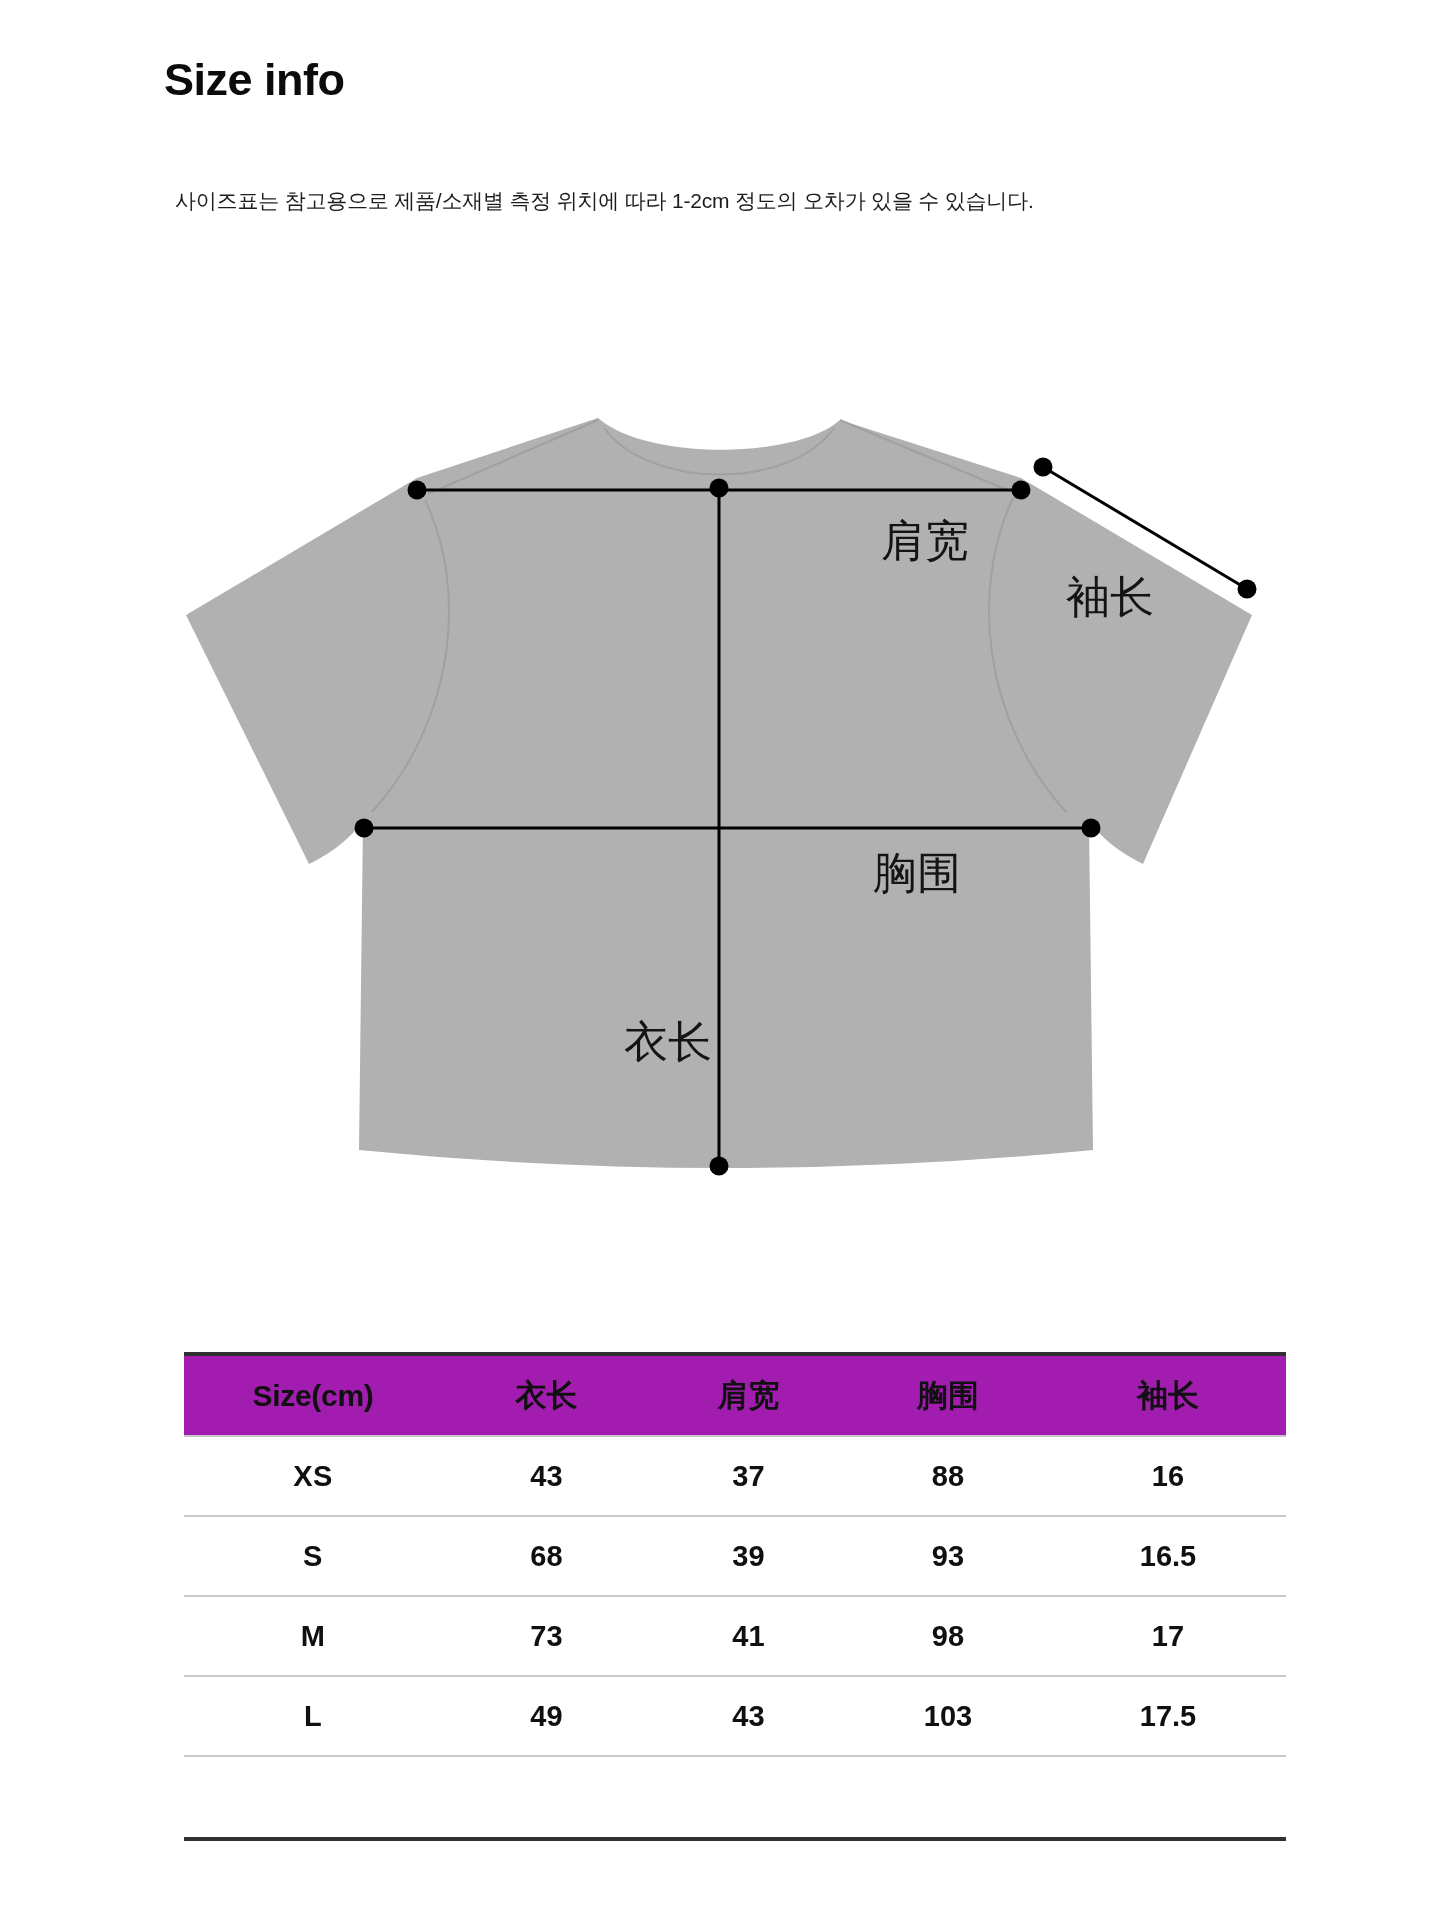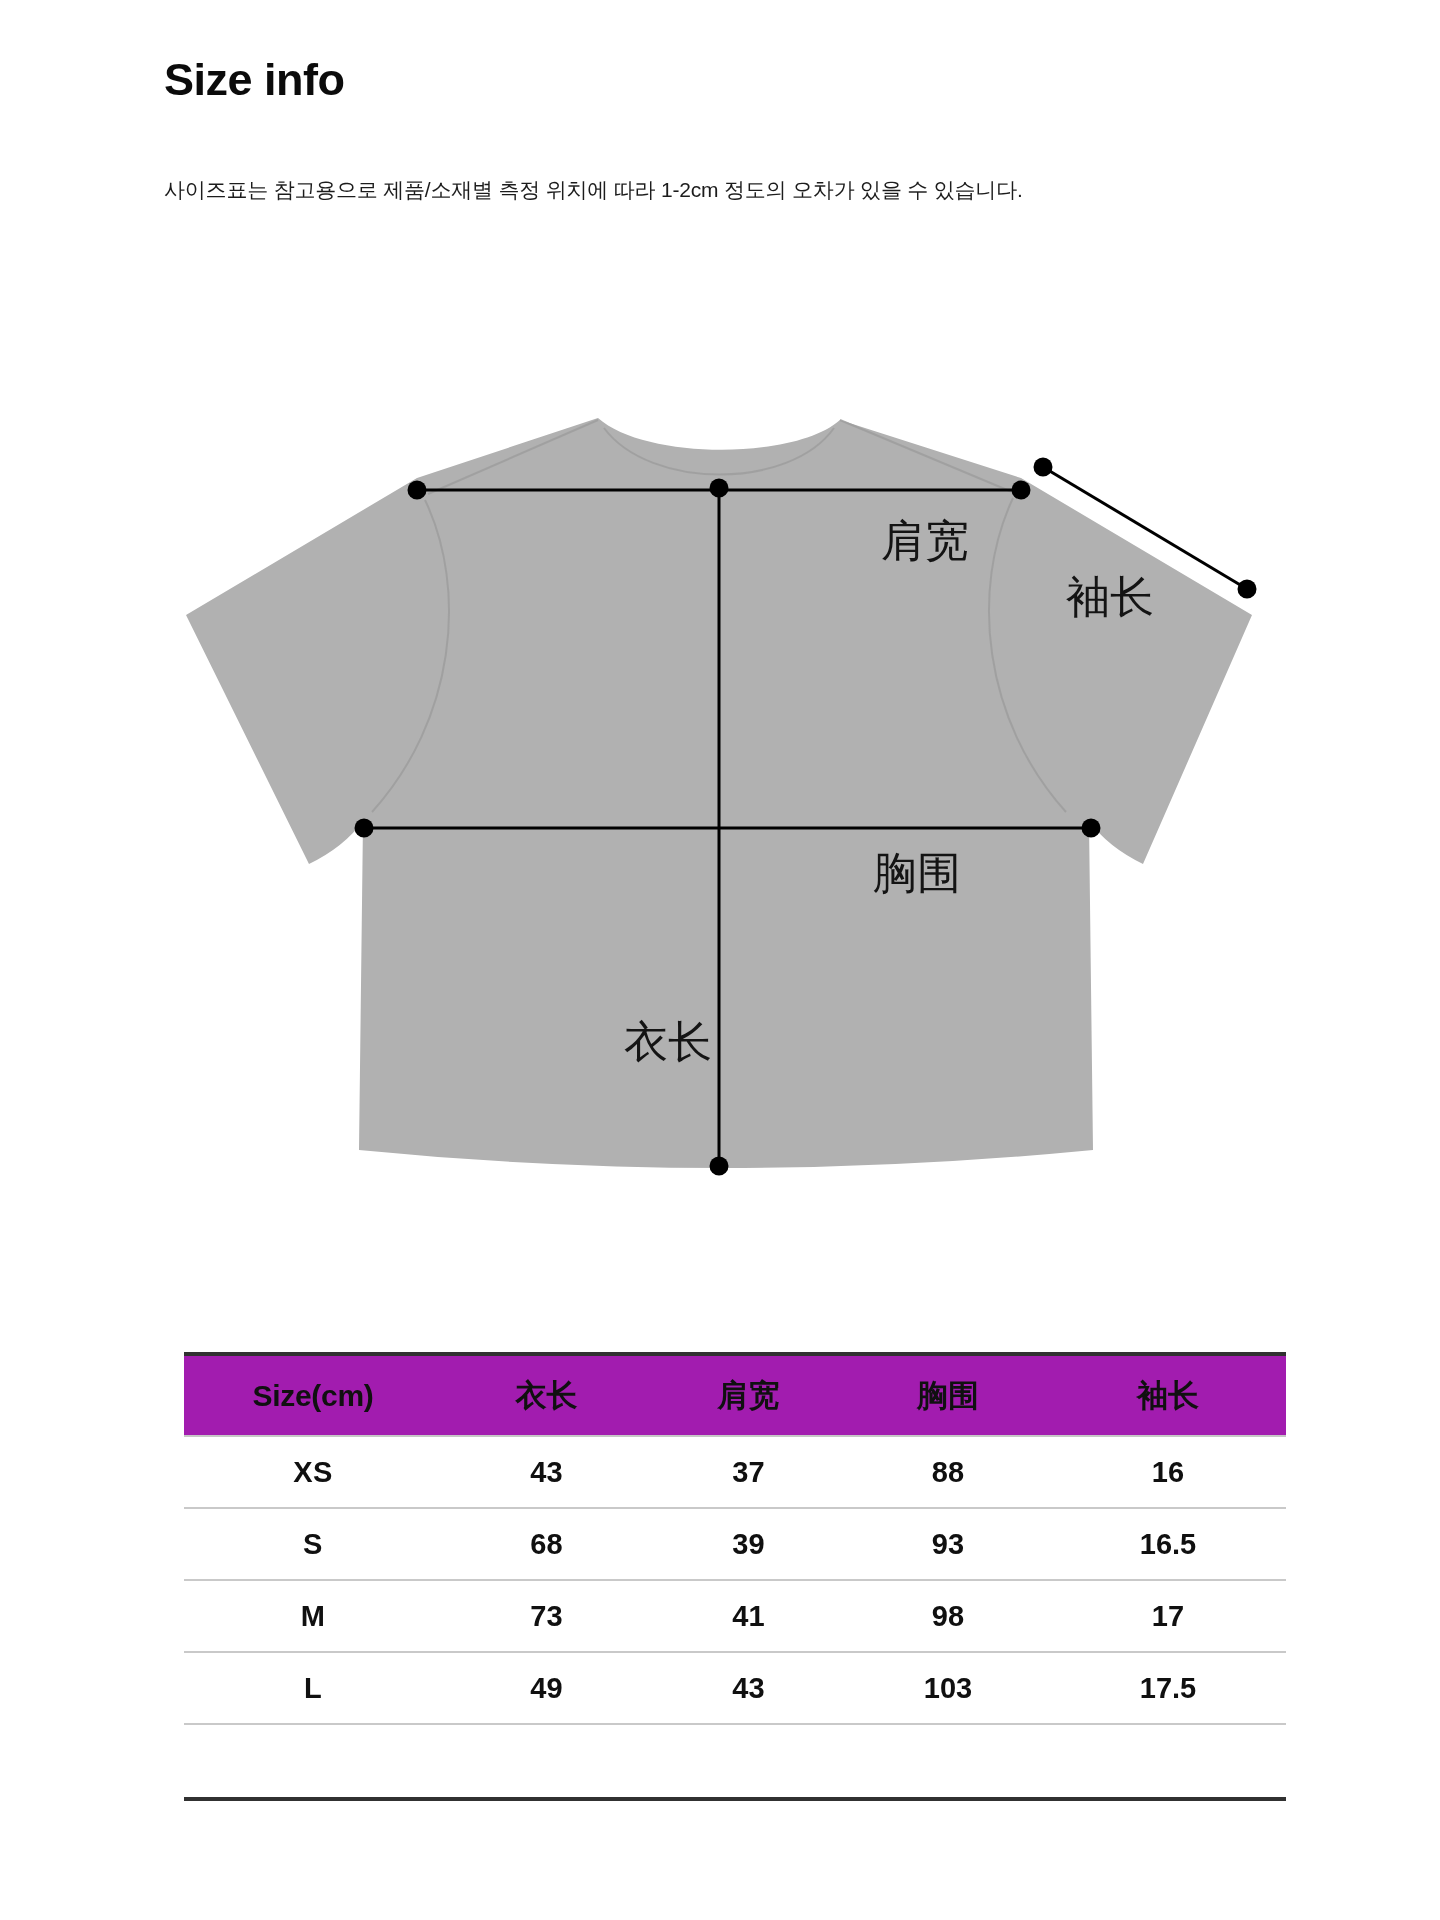--- a/index.html
+++ b/index.html
@@ -5,40 +5,40 @@
   html,body{margin:0;padding:0;background:#ffffff;}
   body{
     width:1440px;height:1920px;position:relative;overflow:hidden;
     font-family:"Liberation Sans", sans-serif;color:#111;
   }
   .page-title{
     position:absolute;left:164px;top:54px;margin:0;
     font-size:45px;font-weight:700;letter-spacing:-0.5px;color:#0b0b0b;
   }
   .page-subtitle{
-    position:absolute;left:164px;top:176px;margin:0;
+    position:absolute;left:164px;top:176px;margin:11px;
     font-size:21px;font-weight:400;color:#1c1c1c;letter-spacing:-0.2px;
   }
   .diagram-svg{position:absolute;left:0;top:0;width:1440px;height:1920px;}
   .measure-line{stroke:#000;stroke-width:3;}
   .measure-dot{fill:#000;stroke:none;}
   .seam{fill:none;stroke-width:2;opacity:.85;}
   .cn-label{
     font-family:"DejaVu Serif","Liberation Serif",serif;
     font-size:44px;fill:#141414;text-anchor:middle;
   }
   
   .size-table{
     position:absolute;left:184px;top:1352px;width:1102px;
     border-top:4px solid #313131;border-bottom:4px solid #313131;
     box-sizing:border-box;
   }
   .trow{
     display:grid;grid-template-columns:258px 209px 195px 204px 236px;
-    align-items:center;height:72px;box-sizing:border-box;
+    align-items:center;height:80px;box-sizing:border-box;
   }
   .trow.thead{
     height:81px;background:#a21caf;border-bottom:2px solid #c6c6c6;
   }
   .trow.data-row{border-bottom:2px solid #c9c9c9;}
   .trow.empty-row{border-bottom:none;}
   .cell{text-align:center;font-size:29px;color:#101010;}
   .thead .cell-size{font-weight:700;font-size:30px;letter-spacing:-0.3px;}
   .thead .cell-cn{
     font-family:"DejaVu Serif","Liberation Serif",serif;

